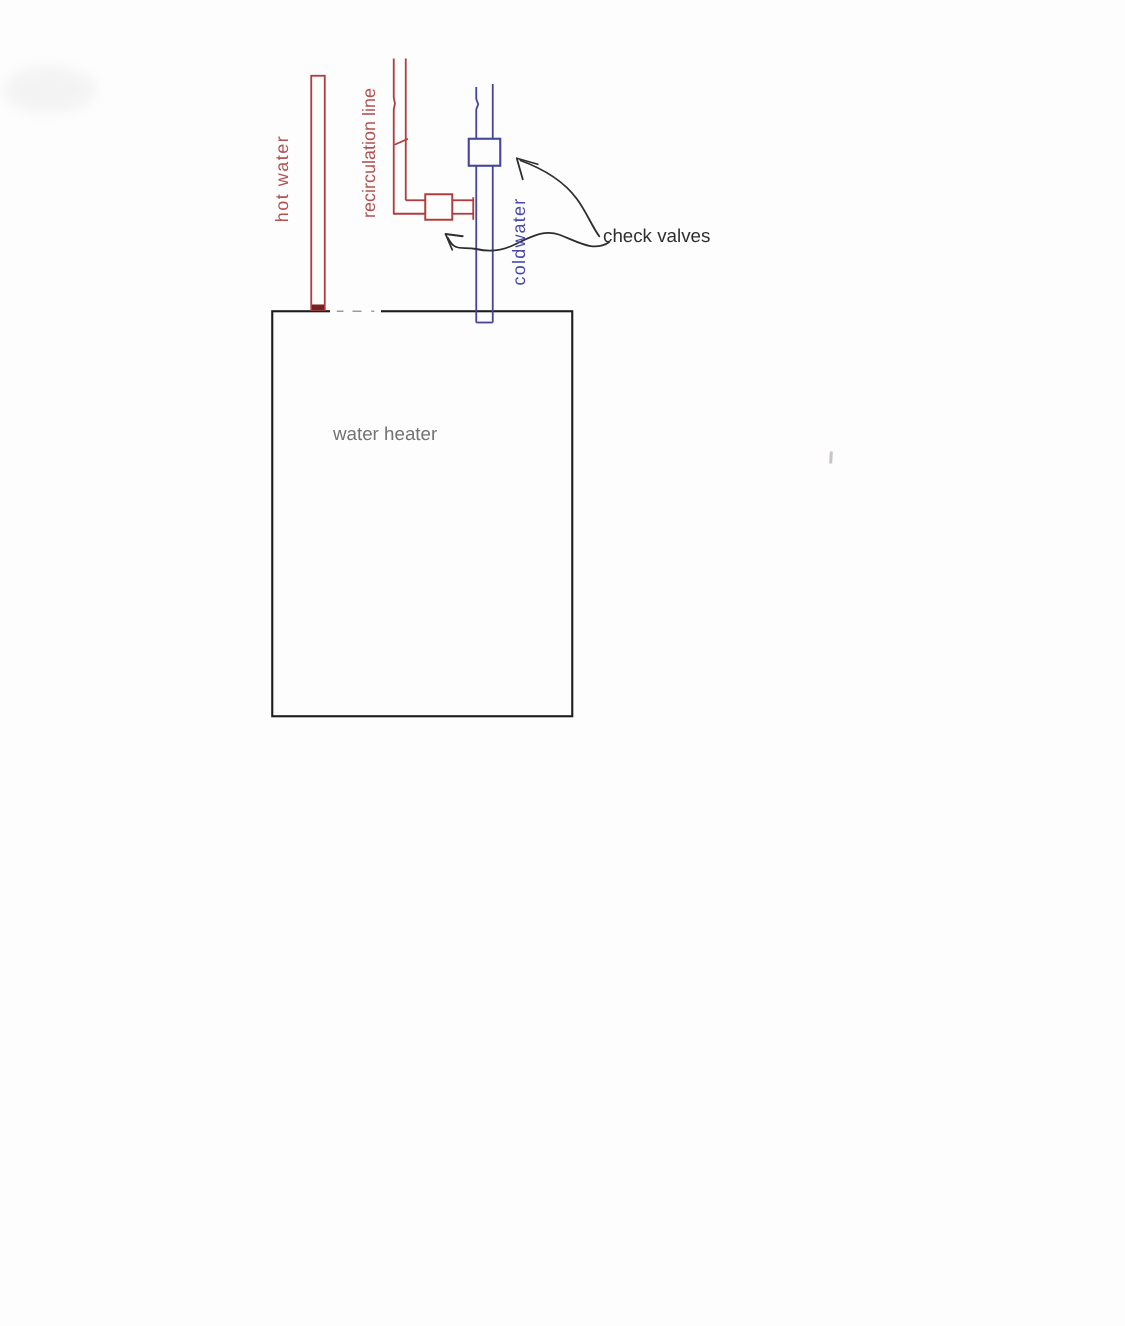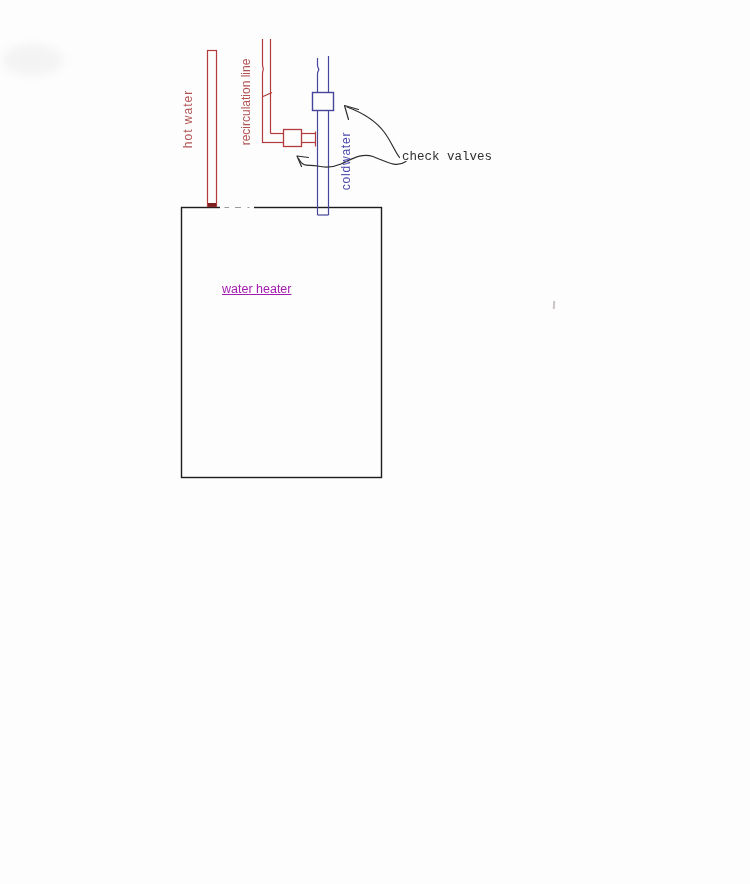--- a/index.html
+++ b/index.html
@@ -32,22 +32,22 @@
   .hlabel {
     position: absolute;
     font-size: 12.5px;
     line-height: 14px;
     white-space: nowrap;
     z-index: 3;
   }
   #hot-label   { left: 153px; top: 112px; width: 70px;  color: var(--hot_text);  letter-spacing: 1px; }
   #recirc-label{ left: 191px; top: 95px;  width: 110px; color: var(--hot_text);  }
   #cold-label  { left: 311px; top: 154px; width: 70px;  color: var(--cold_text); letter-spacing: 0.8px; }
-  #check-label { left: 402px; top: 150px; color: var(--ink); font-family: Liberation Mono, monospace; }
-  #heater-label{ left: 222px; top: 282px; color: #a21caf; text-decoration: underline; }
+  #check-label { left: 402px; top: 150px; color: var(--ink); }
+  #heater-label{ left: 222px; top: 282px; color: #737373; }
 
   .smudge {
     position: absolute; left: 2px; top: 44px;
     width: 62px; height: 32px;
     background: #e9e9e9; opacity: 0.45;
     border-radius: 50%;
     filter: blur(4px);
     z-index: 1;
   }
   .tiny-mark {

